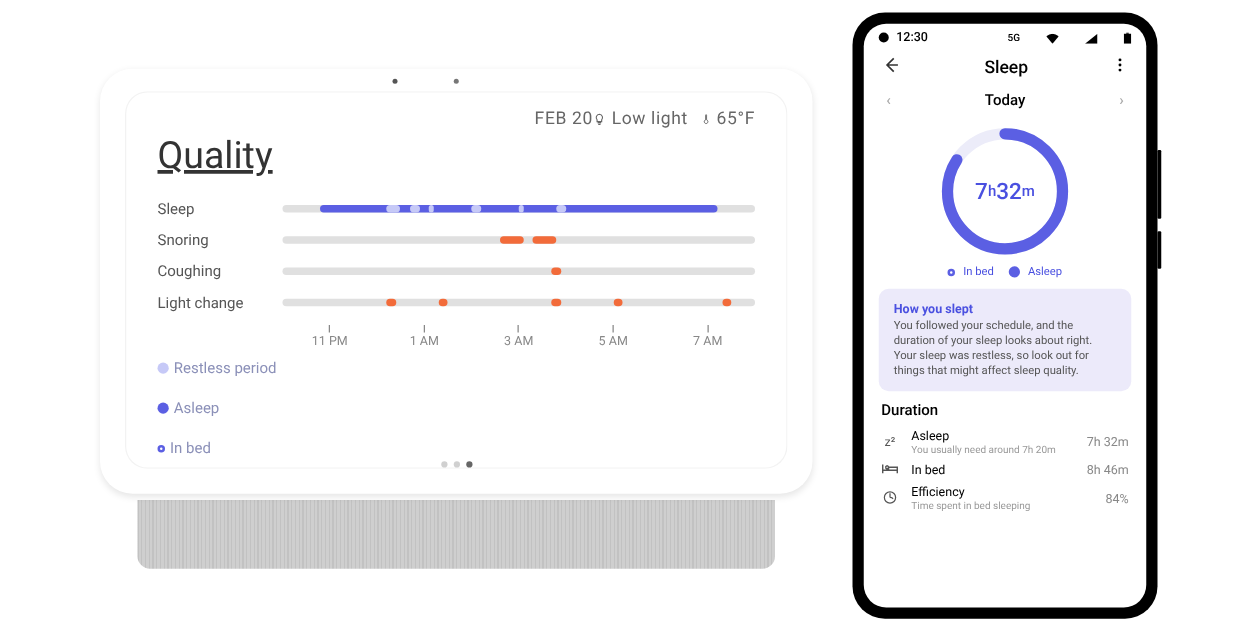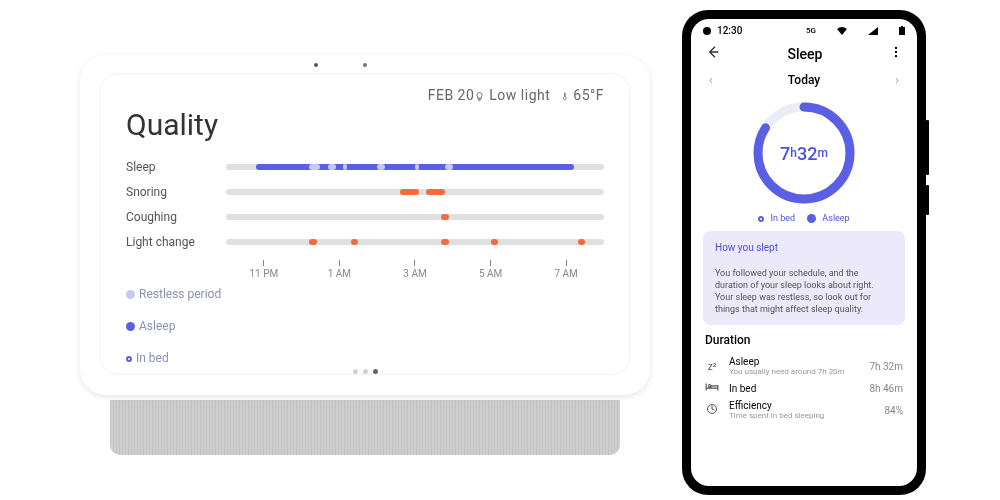--- a/index.html
+++ b/index.html
@@ -21,21 +21,21 @@
   .hub-base {
     position: absolute; left: 30px; right: 30px; bottom: -20px; height: 55px;
     background: repeating-linear-gradient(90deg,#c2c2c2 0 1px,#cfcfcf 1px 3px);
     border-radius: 0 0 10px 10px; z-index: -1;
   }
   .hub-cam { position: absolute; left: 50%; top: 8px; width: 4px; height: 4px; border-radius: 50%; background: #777; transform: translateX(-50%); }
   .hub-cam2 { position: absolute; left: 41%; top: 8px; width: 4px; height: 4px; border-radius: 50%; background: #555; }
 
   .hub-top { display: flex; justify-content: flex-end; font-size: 14px; color: #666; letter-spacing: .5px; }
   .hub-top-right { display: flex; gap: 10px; align-items: center; }
-  .hub-title { font-size: 30px; font-weight: 400; color: #333; margin-top: 4px; }
+  .hub-title { font-size: 30px; font-weight: 400; color: #333; margin-top: 4px; text-decoration: underline; }
 
   .rows { margin-top: 18px; }
   .row { display: flex; align-items: center; font-size: 12px; color: #555; margin-bottom: 11px; }
   .row-label { width: 100px; flex-shrink: 0; }
   .row-track { position: relative; flex: 1; height: 6px; background: #e0e0e0; border-radius: 3px; }
   .seg { position: absolute; top: 0; height: 6px; border-radius: 3px; }
   .seg.purple { background: #5b5fe3; }
   .seg.pale   { background: #c6c9f7; }
   .seg.orange { background: #f26b3a; }
 
@@ -75,21 +75,21 @@
 
   .ring-wrap { display: flex; justify-content: center; margin: 6px 0 2px; }
   .ring { position: relative; width: 112px; height: 112px; }
   .ring svg { transform: rotate(-90deg); }
   .ring-text { position: absolute; inset: 0; display: flex; align-items: center; justify-content: center; font-size: 18px; color: #4a50e0; font-weight: 500; }
   .ring-text small { font-size: 12px; }
 
   .phone-legend { display: flex; gap: 12px; justify-content: center; font-size: 9px; color: #4a50e0; margin: 4px 0 8px; }
 
   .card { margin: 0 12px 8px; background: #eceafa; border-radius: 8px; padding: 10px 12px; font-size: 9px; color: #555; line-height: 1.35; }
-  .card-title { color: #4a50e0; font-size: 10px; font-weight: 400; margin-bottom: 12px; }
+  .card-title { color: #4a50e0; font-size: 10px; font-weight: 700; margin-bottom: 0; }
 
   .sect-title { font-size: 12px; font-weight: 500; padding: 0 14px 6px; }
   .drow { display: flex; align-items: center; padding: 3px 14px; gap: 10px; font-size: 10px; }
   .drow .lab { flex: 1; }
   .drow .sub { color: #999; font-size: 8px; display: block; }
   .drow .val { color: #888; }
   .ic { width: 14px; text-align: center; color: #555; flex-shrink: 0; }
 </style>
 </head>
 <body>

